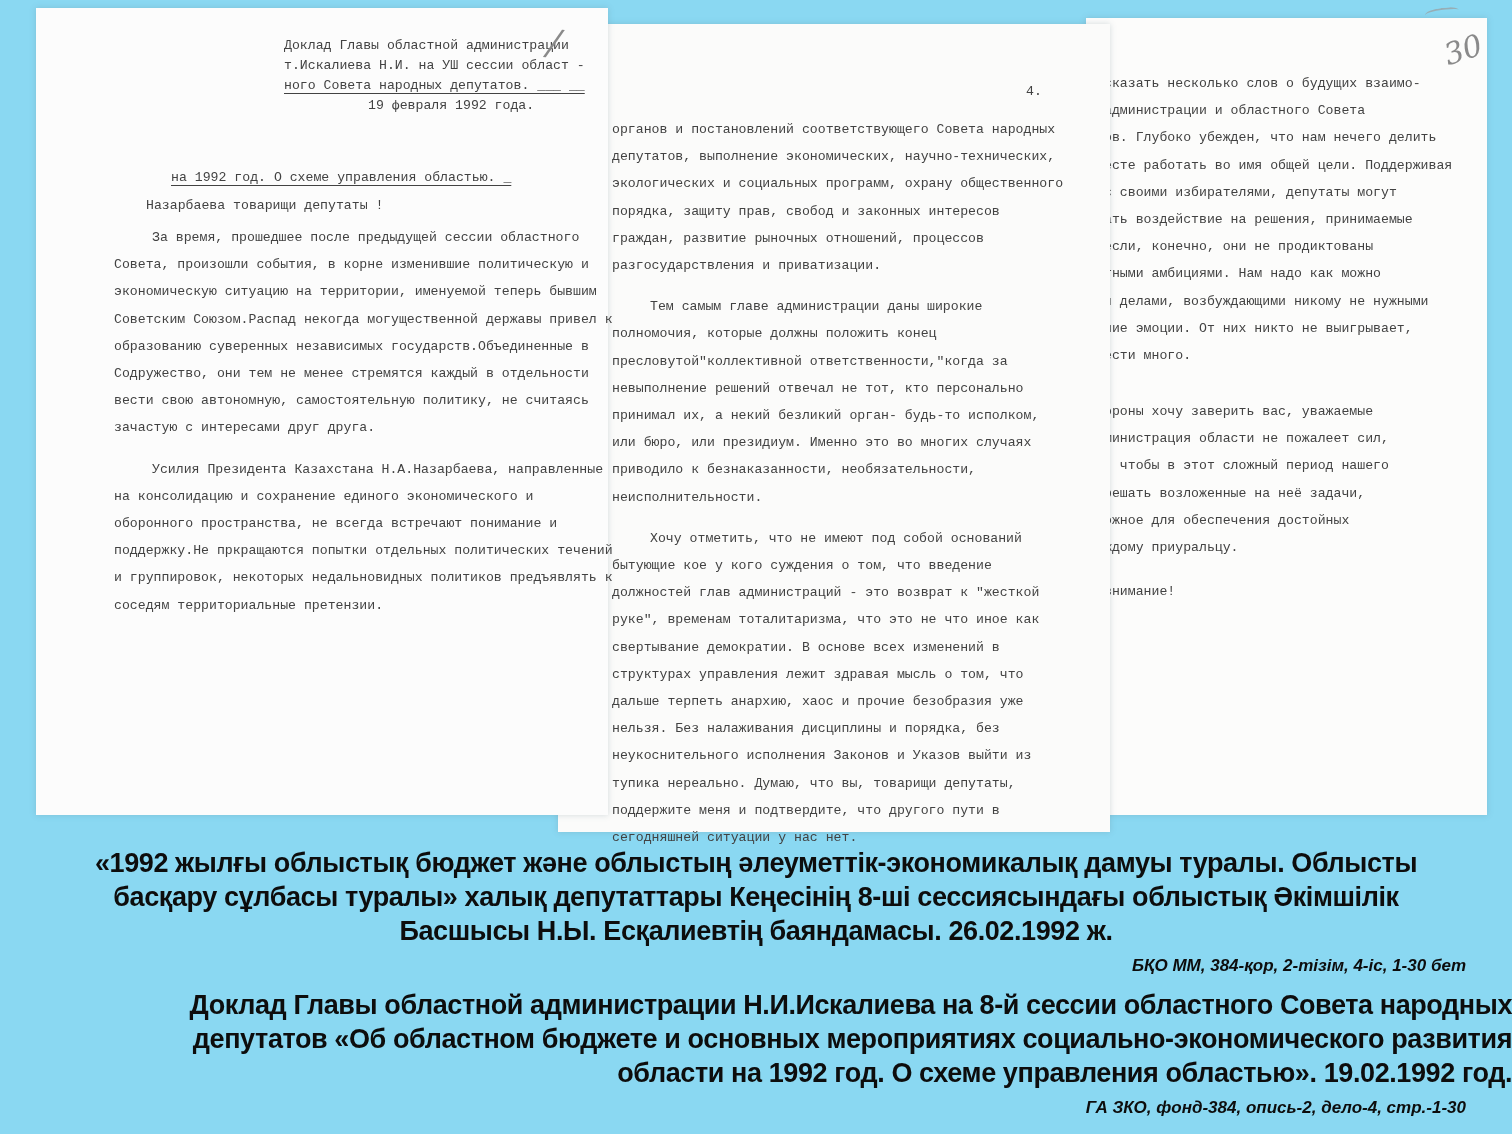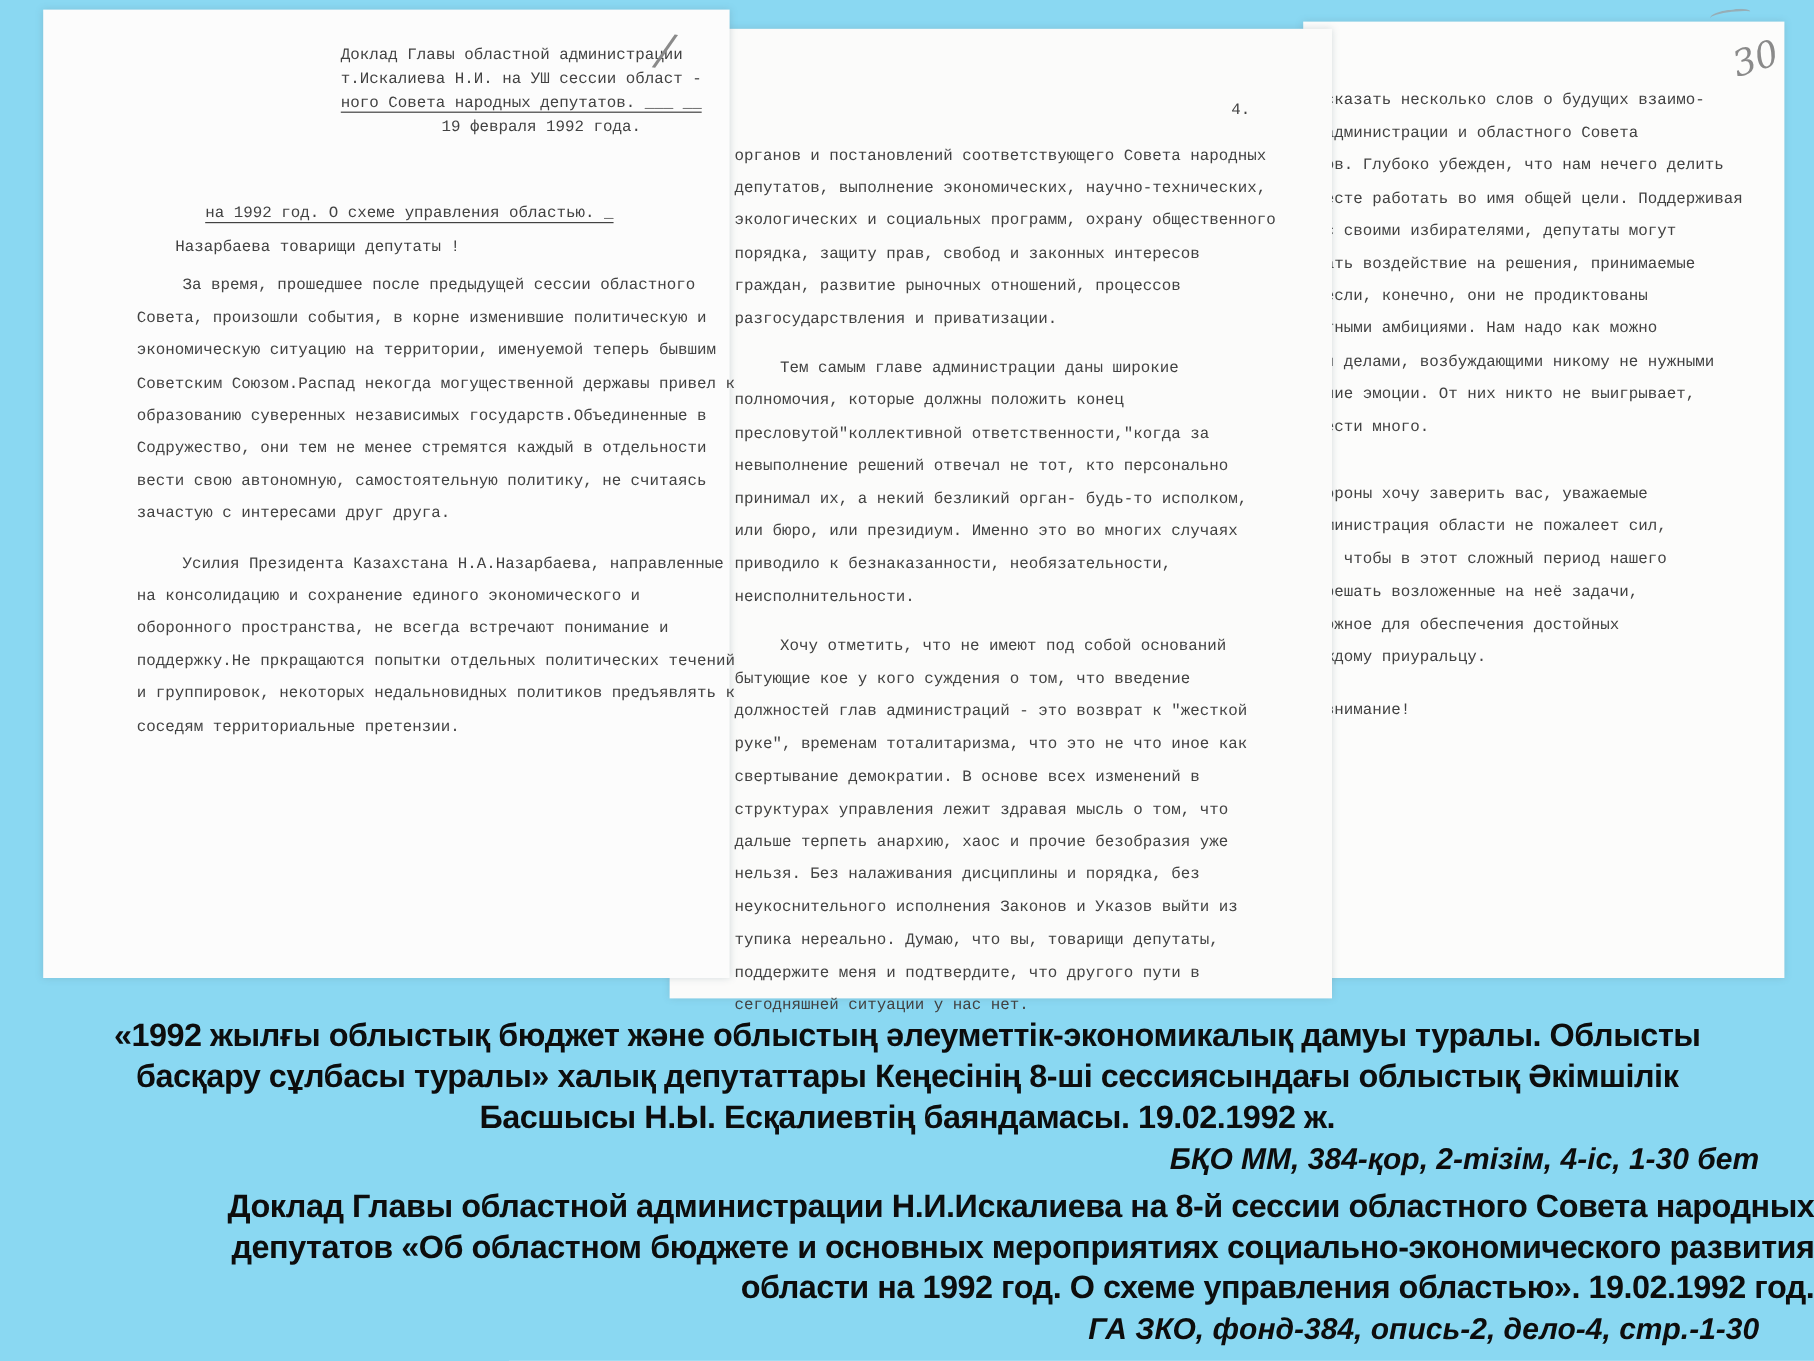--- a/index.html
+++ b/index.html
@@ -53,21 +53,21 @@
     font-size:27px;
     line-height:34px;
     letter-spacing:-0.4px;
     white-space:pre-line;
   }
   .cap-ref{
     text-align:right;
     padding-right:46px;
     font-weight:700;
     font-style:italic;
-    font-size:25px;
+    font-size:17px;
     line-height:32px;
     margin-top:2px;
   }
   #caption-russian{margin-top:6px;text-align:right;}
 </style>
 </head>
 <body>
 
 <div id="stage" style="background:#8ad8f2;">
 
@@ -117,21 +117,21 @@
 , чтобы в этот сложный период нашего
 решать возложенные на неё задачи,
 ожное для обеспечения достойных
 ждому приуральцу.</div>
     <div class="typed lines-block" style="left:18px;top:560px;width:370px;">внимание!</div>
   </div>
 
   <div id="caption">
     <div class="cap-title" id="caption-kazakh">«1992 жылғы облыстық бюджет және облыстың әлеуметтік-экономикалық дамуы туралы. Облысты
 басқару сұлбасы туралы» халық депутаттары Кеңесінің 8-ші сессиясындағы облыстық Әкімшілік
-Басшысы Н.Ы. Есқалиевтің баяндамасы. 19.02.1992 ж.</div>
+Басшысы Н.Ы. Есқалиевтің баяндамасы. 26.02.1992 ж.</div>
     <div class="cap-ref">БҚО ММ, 384-қор, 2-тізім, 4-іс, 1-30 бет</div>
     <div class="cap-title" id="caption-russian">Доклад Главы областной администрации Н.И.Искалиева на 8-й сессии  областного Совета народных
 депутатов «Об областном бюджете и основных мероприятиях социально-экономического развития
 области на 1992 год. О схеме управления областью». 19.02.1992 год.</div>
     <div class="cap-ref">ГА ЗКО, фонд-384, опись-2, дело-4, стр.-1-30</div>
   </div>
 
 </div>
 
 </body></html>

